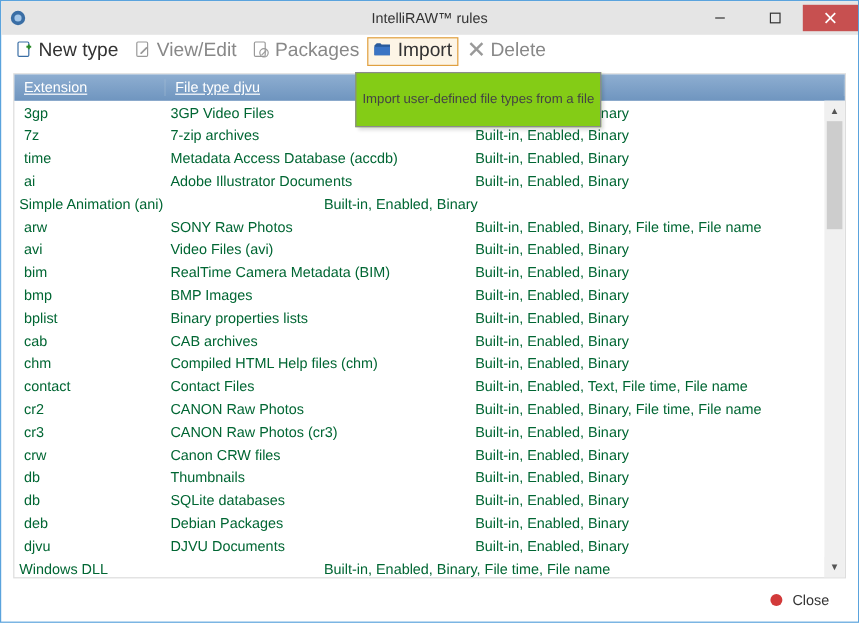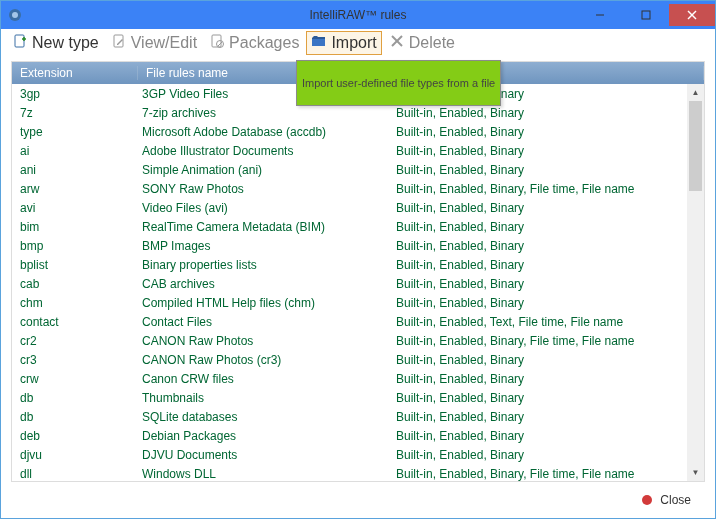--- a/index.html
+++ b/index.html
@@ -8,21 +8,21 @@
     width: 716px; height: 519px;
     border: 1px solid #5aa3dd;
     background: #fff;
     display: flex; flex-direction: column;
     position: relative;
   }
   .titlebar {
     height: 28px;
     display: flex; align-items: center;
     padding: 0 0 0 6px;
-    background: #3b82f6;
+    background: #e5e5e5;
     position: relative;
   }
   .titlebar .app-icon { width: 16px; height: 16px; margin-right: 6px; }
   .titlebar .title {
     position: absolute; left: 0; right: 0; text-align: center;
     font-size: 12px; color: #333; pointer-events: none;
   }
   .win-controls { margin-left: auto; display: flex; height: 22px; }
   .win-btn {
     width: 46px; height: 22px;
@@ -60,21 +60,21 @@
     position: relative;
     min-height: 0;
   }
   .thead {
     display: flex;
     background: linear-gradient(#8eaed1, #6f95bf);
     color: #fff; font-size: 12px;
     height: 22px; align-items: center;
     flex-shrink: 0;
   }
-  .thead .col { padding: 0 8px; border-right: 1px solid #b7c9dc55; }
+  .thead .col { padding: 0 8px; border-right: 1px solid #b7c9dc55; text-decoration: underline; }
   .tbody {
     flex: 1; overflow: hidden;
     position: relative;
   }
   .rows { }
   .row {
     display: flex; height: 19px; align-items: center;
     color: #006633; font-size: 12px;
   }
   .col-ext { width: 126px; padding-left: 8px; }
@@ -195,47 +195,46 @@
       <span>Delete</span>
     </div>
   </div>
 
   <div class="tooltip">Import user-defined file types from a file</div>
 
   <div class="content-wrap">
     <div class="table-area">
       <div class="thead">
         <div class="col col-ext">Extension</div>
-        <div class="col col-name">File rules name</div>
+        <div class="col col-name">File type djvu</div>
         <div class="col col-feat">File type features</div>
       </div>
       <div class="tbody">
         <div class="rows" id="rows">
             <div class="row">
               <div class="col-ext">3gp</div>
               <div class="col-name">3GP Video Files</div>
               <div class="col-feat">Built-in, Enabled, Binary</div>
             </div>
             <div class="row">
               <div class="col-ext">7z</div>
               <div class="col-name">7-zip archives</div>
               <div class="col-feat">Built-in, Enabled, Binary</div>
             </div>
             <div class="row">
-              <div class="col-ext">type</div>
-              <div class="col-name">Microsoft Adobe Database (accdb)</div>
+              <div class="col-ext">time</div>
+              <div class="col-name">Metadata Access Database (accdb)</div>
               <div class="col-feat">Built-in, Enabled, Binary</div>
             </div>
             <div class="row">
               <div class="col-ext">ai</div>
               <div class="col-name">Adobe Illustrator Documents</div>
               <div class="col-feat">Built-in, Enabled, Binary</div>
             </div>
             <div class="row">
-              <div class="col-ext">ani</div>
               <div class="col-name">Simple Animation (ani)</div>
               <div class="col-feat">Built-in, Enabled, Binary</div>
             </div>
             <div class="row">
               <div class="col-ext">arw</div>
               <div class="col-name">SONY Raw Photos</div>
               <div class="col-feat">Built-in, Enabled, Binary, File time, File name</div>
             </div>
             <div class="row">
               <div class="col-ext">avi</div>
@@ -301,21 +300,20 @@
               <div class="col-ext">deb</div>
               <div class="col-name">Debian Packages</div>
               <div class="col-feat">Built-in, Enabled, Binary</div>
             </div>
             <div class="row">
               <div class="col-ext">djvu</div>
               <div class="col-name">DJVU Documents</div>
               <div class="col-feat">Built-in, Enabled, Binary</div>
             </div>
             <div class="row">
-              <div class="col-ext">dll</div>
               <div class="col-name">Windows DLL</div>
               <div class="col-feat">Built-in, Enabled, Binary, File time, File name</div>
             </div>
           </div>
       </div>
       <div class="scrollbar-v">
         <div class="sb-btn">▲</div>
         <div class="sb-track">
           <div class="sb-thumb"></div>
         </div>

